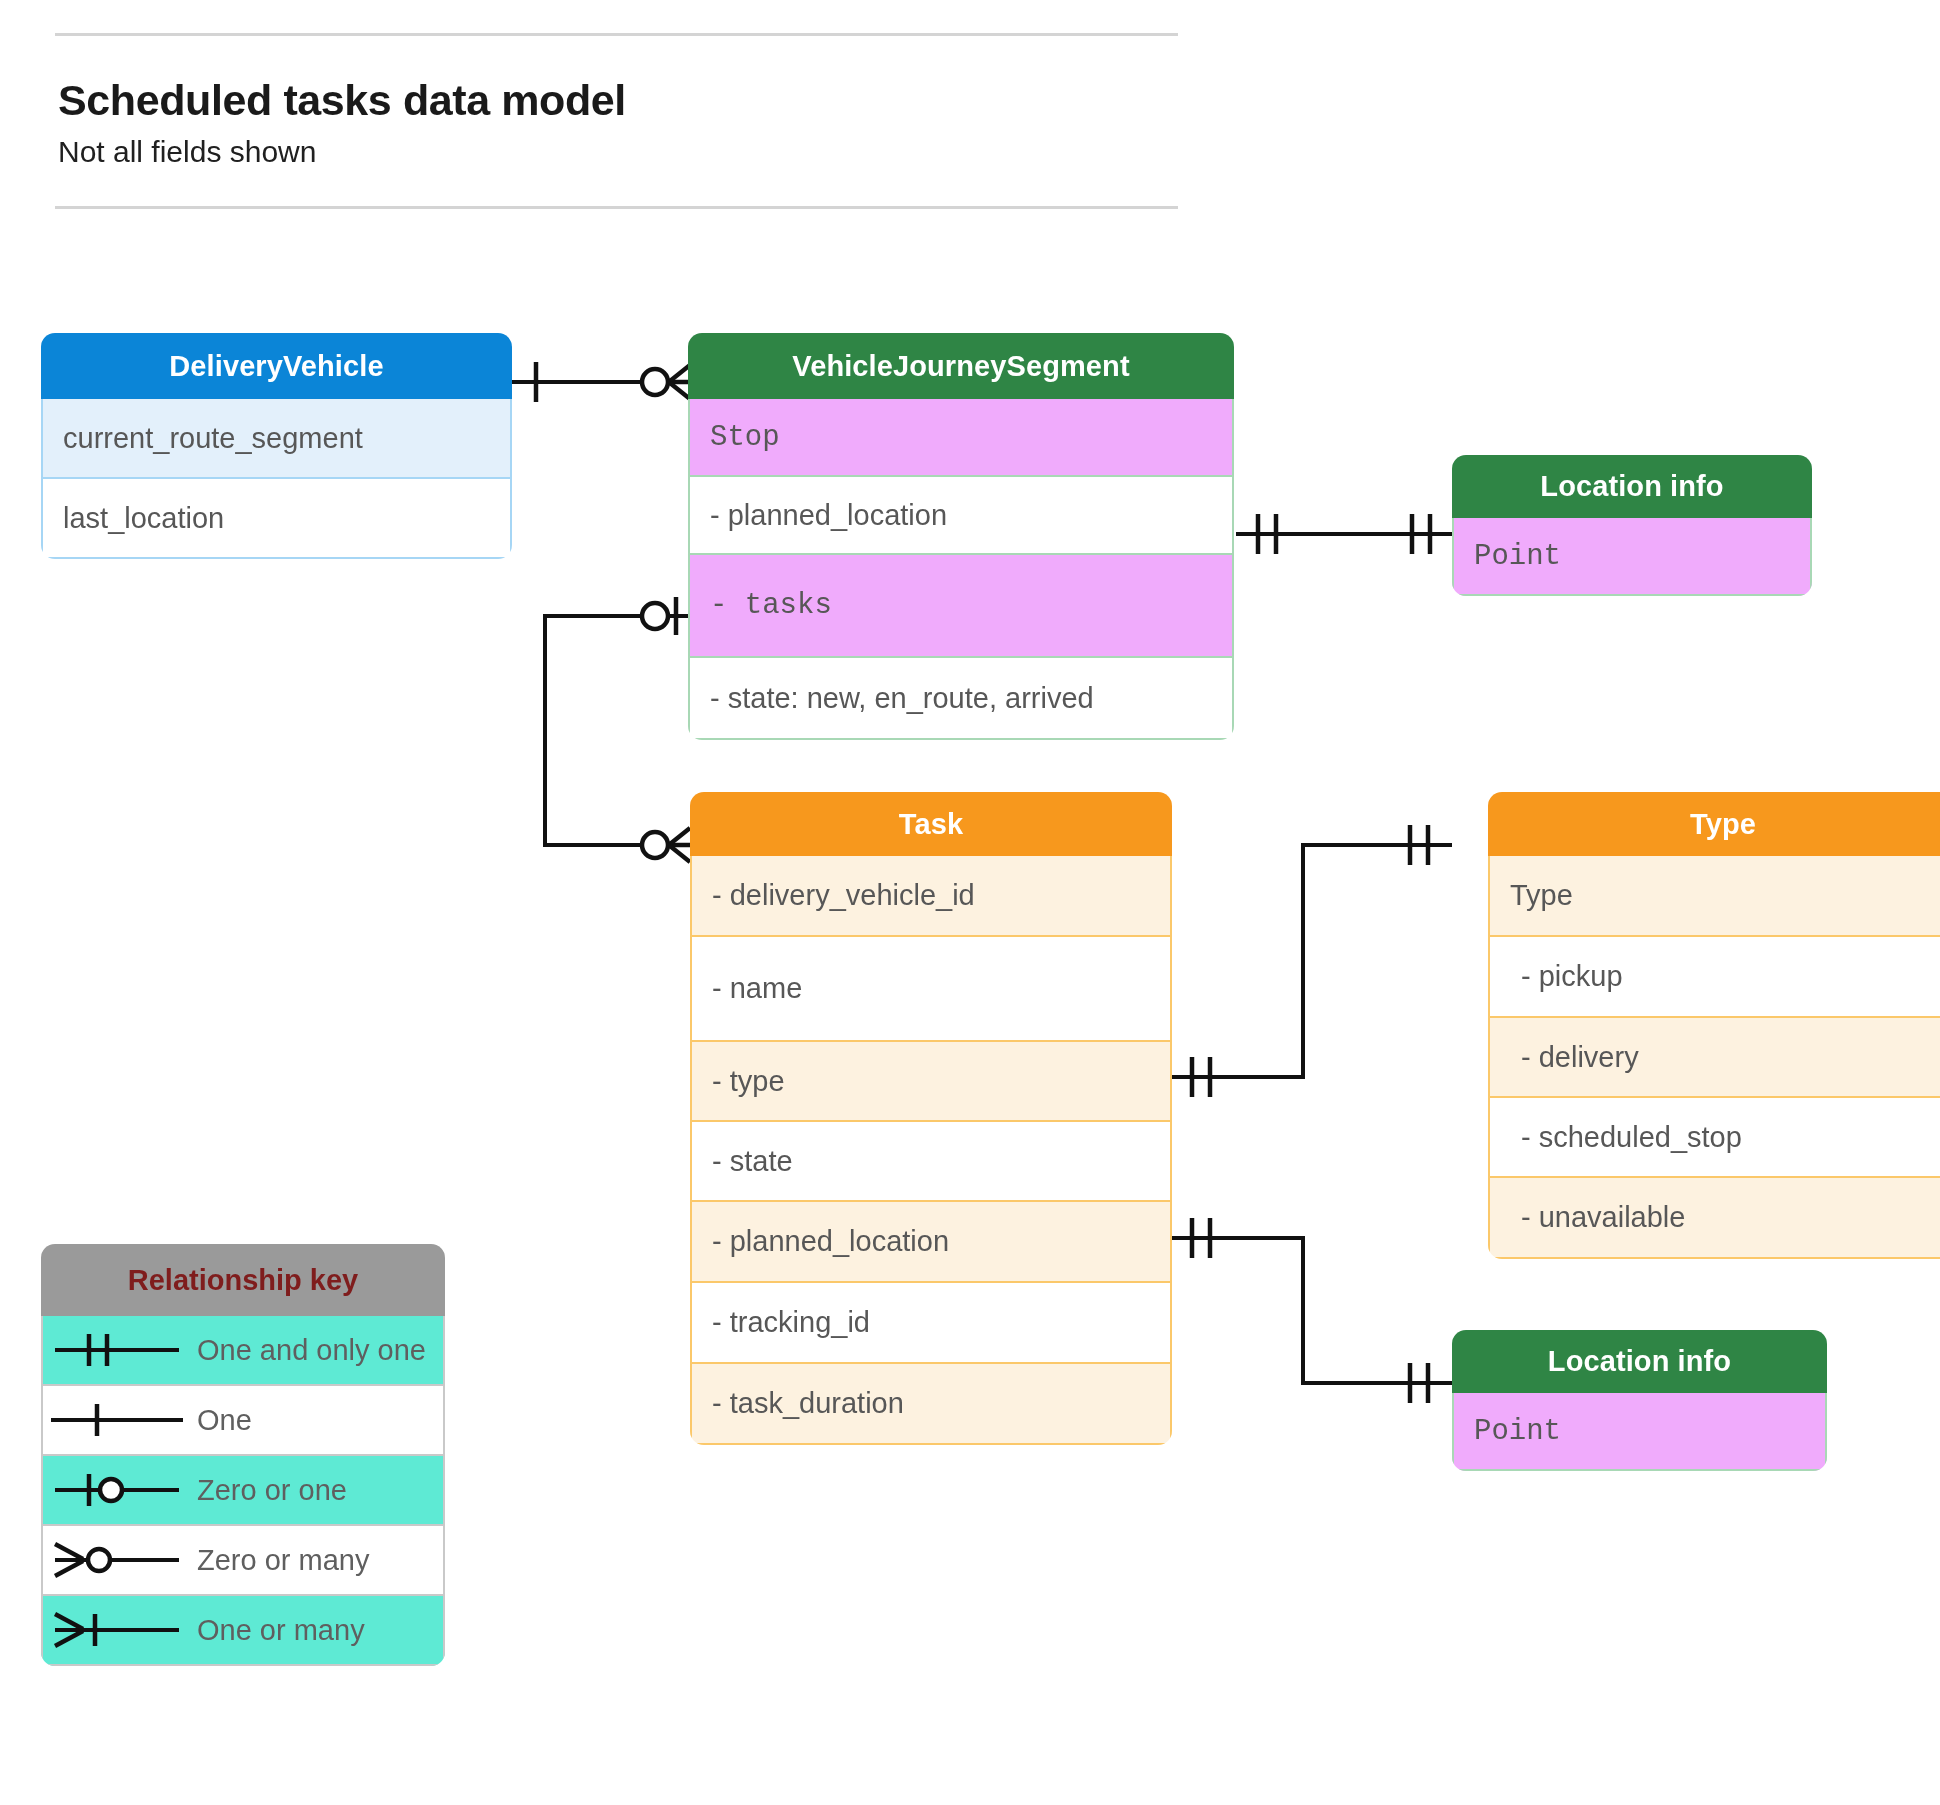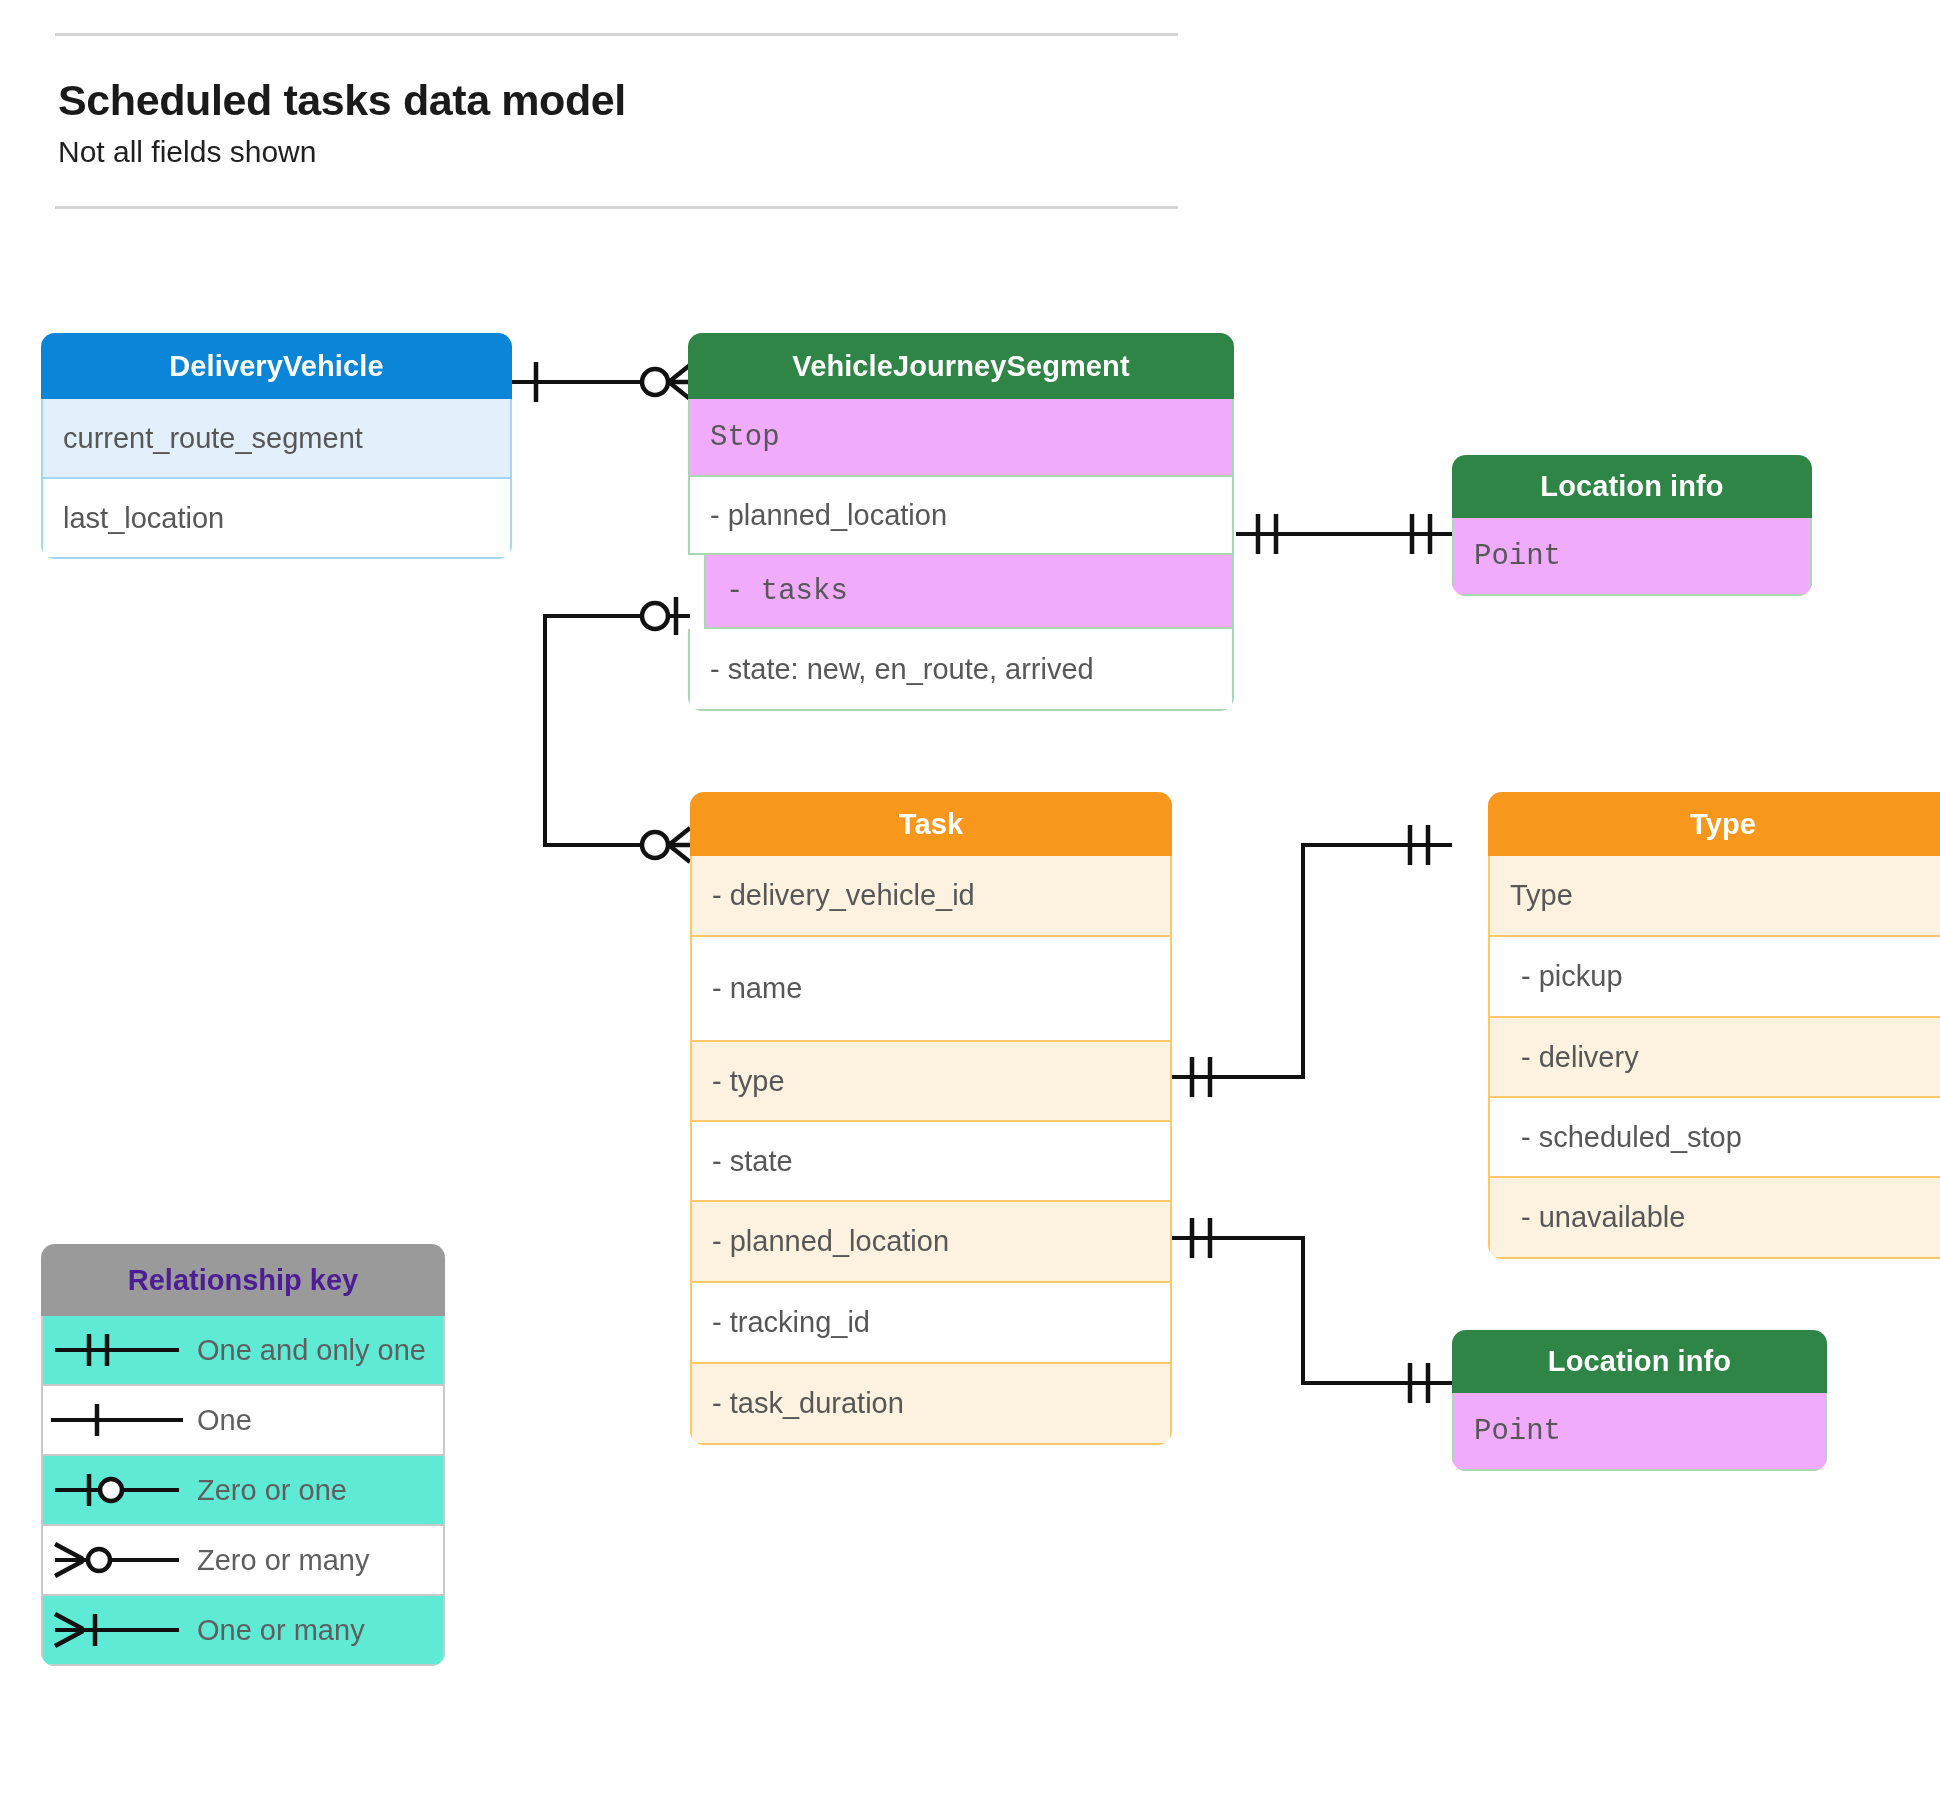--- a/index.html
+++ b/index.html
@@ -107,21 +107,21 @@
   #legend {
     position: absolute;
     left: 41px;
     top: 1244px;
     width: 404px;
     border-radius: 14px;
     overflow: hidden;
   }
   #legend-header {
     background: #9a9a9a;
-    color: #4c1d95;
+    color: #7f1d1d;
     font-weight: bold;
     font-size: 29px;
     height: 72px;
     display: flex;
     align-items: center;
     justify-content: center;
   }
   .legend-row {
     display: flex;
     align-items: center;
@@ -219,21 +219,21 @@
     <div class="row alt" style="height:80px;">current_route_segment</div>
     <div class="row plain" style="height:80px;">last_location</div>
   </div>
 </div>
 
 <div class="entity e-green" style="left:688px; top:333px; width:546px;">
   <div class="entity-header" style="height:66px;">VehicleJourneySegment</div>
   <div class="entity-rows">
     <div class="row alt" style="height:78px;">Stop</div>
     <div class="row plain" style="height:78px;">-  planned_location</div>
-    <div class="row alt" style="height:74px;margin-left:16px;">- tasks</div>
+    <div class="row alt" style="height:103px;">- tasks</div>
     <div class="row plain" style="height:82px;">- state: new, en_route, arrived</div>
   </div>
 </div>
 
 <div class="entity e-green" style="left:1452px; top:455px; width:360px;">
   <div class="entity-header" style="height:63px;">Location info</div>
   <div class="entity-rows">
     <div class="row alt" style="height:78px;">Point</div>
   </div>
 </div>

